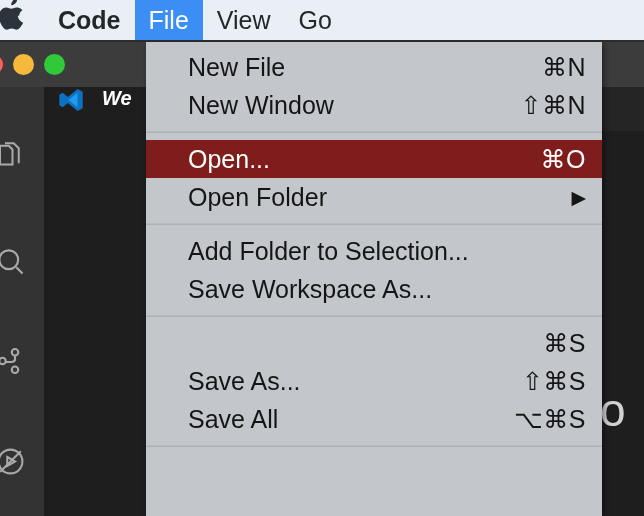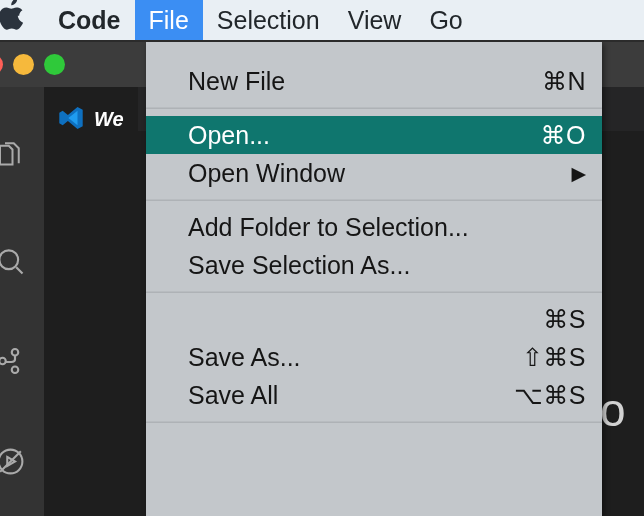--- a/index.html
+++ b/index.html
@@ -77,22 +77,22 @@
     left: 0; top: 0;
     width: 600px; height: 44px;
     background: #252526;
   }
   .tab-active {
     position: absolute;
     left: 0; top: 0;
     height: 44px;
     padding: 0 14px;
     display: flex;
-    align-items: flex-end;
-    gap: 10px;
+    align-items: flex-start;
+    gap: 18px;
     background: #1e1e1e;
     color: #ffffff;
     font-style: italic;
     font-weight: bold;
     font-size: 20px;
     overflow: hidden;
     white-space: nowrap;
   }
   .vsc-logo { width: 26px; height: 26px; display: block; }
 
@@ -140,37 +140,37 @@
     color: #ffffff;
   }
 
   
   .menu-panel {
     position: absolute;
     left: 146px; top: 42px;
     width: 456px;
     background: #c3c7cb;
     box-shadow: 2px 2px 6px rgba(0,0,0,.45);
-    padding-top: 20px;
+    padding-top: 6px;
     overflow: hidden;
     height: 474px;
     box-sizing: border-box;
   }
   .menu-item {
     position: relative;
     height: 38px;
     display: flex;
     align-items: center;
     padding: 0 16px 0 42px;
     color: #151515;
     font-size: 25px;
     white-space: nowrap;
   }
   .menu-item.highlighted {
-    background: #0f766e;
+    background: #7f1d1d;
     color: #ffffff;
   }
   .menu-item .label {
     flex: 0 0 auto;
   }
   .menu-item .shortcut {
     margin-left: auto;
     font-size: 25px;
     letter-spacing: .5px;
   }
@@ -248,42 +248,46 @@
     </div>
   </div>
 
   <div class="menu-panel">
 
     <div class="menu-item">
       <span class="label">New File</span>
       <span class="shortcut">⌘N</span>
     </div>
 
+    <div class="menu-item">
+      <span class="label">New Window</span>
+      <span class="shortcut">⇧⌘N</span>
+    </div>
 
     <div class="menu-separator"></div>
 
     <div class="menu-item highlighted">
       <span class="label">Open...</span>
       <span class="shortcut">⌘O</span>
     </div>
 
 
     <div class="menu-item">
-      <span class="label">Open Window</span>
+      <span class="label">Open Folder</span>
       <span class="submenu-arrow">▶</span>
     </div>
 
     <div class="menu-separator"></div>
 
     <div class="menu-item">
       <span class="label">Add Folder to Selection...</span>
     </div>
 
     <div class="menu-item">
-      <span class="label">Save Selection As...</span>
+      <span class="label">Save Workspace As...</span>
     </div>
 
     <div class="menu-separator"></div>
 
     <div class="menu-item">
       <span class="shortcut">⌘S</span>
     </div>
 
     <div class="menu-item">
       <span class="label">Save As...</span>
@@ -306,23 +310,20 @@
       </svg>
     </span>
 
     <div class="menubar-item app-name">
       <span>Code</span>
     </div>
     <div class="menubar-item selected">
       <span>File</span>
     </div>
     <div class="menubar-item">
-      <span>Selection</span>
-    </div>
-    <div class="menubar-item">
       <span>View</span>
     </div>
     <div class="menubar-item">
       <span>Go</span>
     </div>
   </div>
 
 </div>
 
 </body></html>

